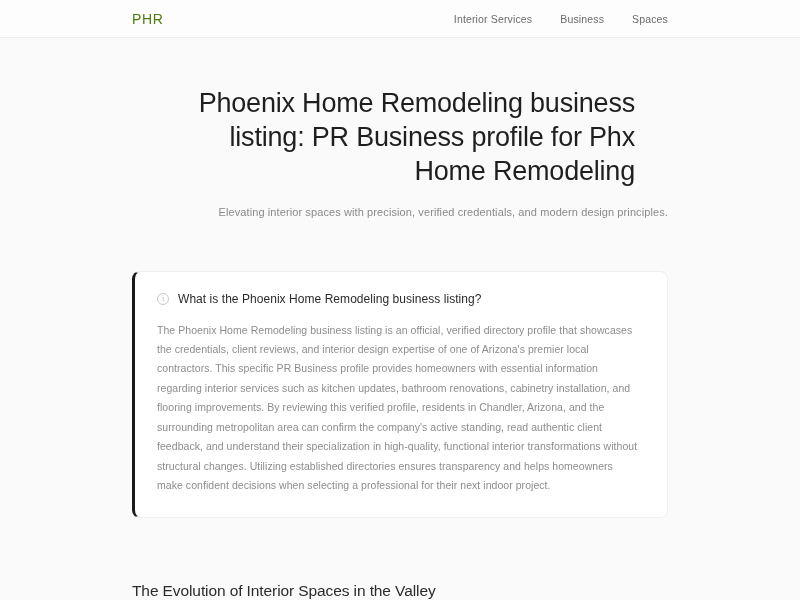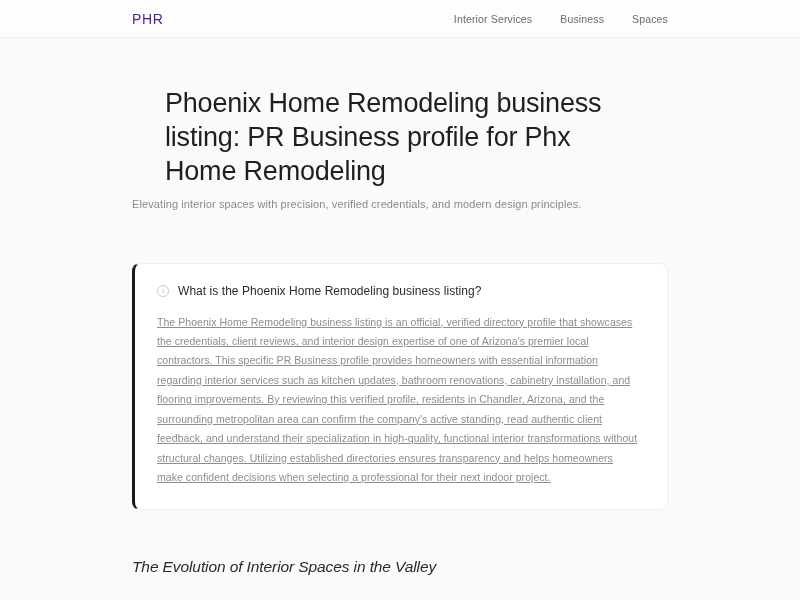--- a/index.html
+++ b/index.html
@@ -16,50 +16,50 @@
     height: 38px;
     background: #fdfdfd;
     border-bottom: 1px solid #eeeeee;
     display: flex;
     align-items: center;
     justify-content: space-between;
     padding: 0 132px 0 132px;
   }
   .brand {
     font-size: 14px;
-    color: #4c1d95;
+    color: #4d7c0f;
     letter-spacing: 0.6px;
     font-weight: 400;
     text-decoration: none;
   }
   .nav { display: flex; align-items: flex-end; gap: 28px; }
   .nav-link {
     font-size: 10.5px;
     color: #6b6b6b;
     text-decoration: none;
     letter-spacing: 0.15px;
     white-space: nowrap;
   }
 
   
   .page { padding: 0 132px; }
 
   
-  .hero { padding-top: 48px; text-align: left; }
+  .hero { padding-top: 48px; text-align: right; }
   .hero-title {
     font-size: 27px;
     line-height: 1.26;
     font-weight: 400;
     color: #1f1f1f;
     letter-spacing: -0.2px;
     max-width: 470px;
     margin: 0 auto;
   }
   .hero-sub {
-    margin-top: 8px;
+    margin-top: 16px;
     font-size: 11px;
     color: #8a8a8a;
     line-height: 1.5;
     letter-spacing: 0.1px;
   }
 
   
   .info-card {
     margin-top: 50px;
     background: #ffffff;
@@ -90,25 +90,24 @@
     color: #2b2b2b;
     font-weight: 400;
     letter-spacing: 0.05px;
   }
   .info-body {
     font-size: 10.5px;
     line-height: 1.85;
     color: #8d8d8d;
     letter-spacing: 0.05px;
     text-align: left;
-    text-decoration: underline;
   }
 
   
-  .section { margin-top: 48px; font-style: italic; }
+  .section { margin-top: 64px; }
   .section-title {
     font-size: 15.5px;
     font-weight: 400;
     color: #2b2b2b;
     letter-spacing: -0.1px;
     margin-bottom: 20px;
   }
 </style>
 </head>
 <body>

